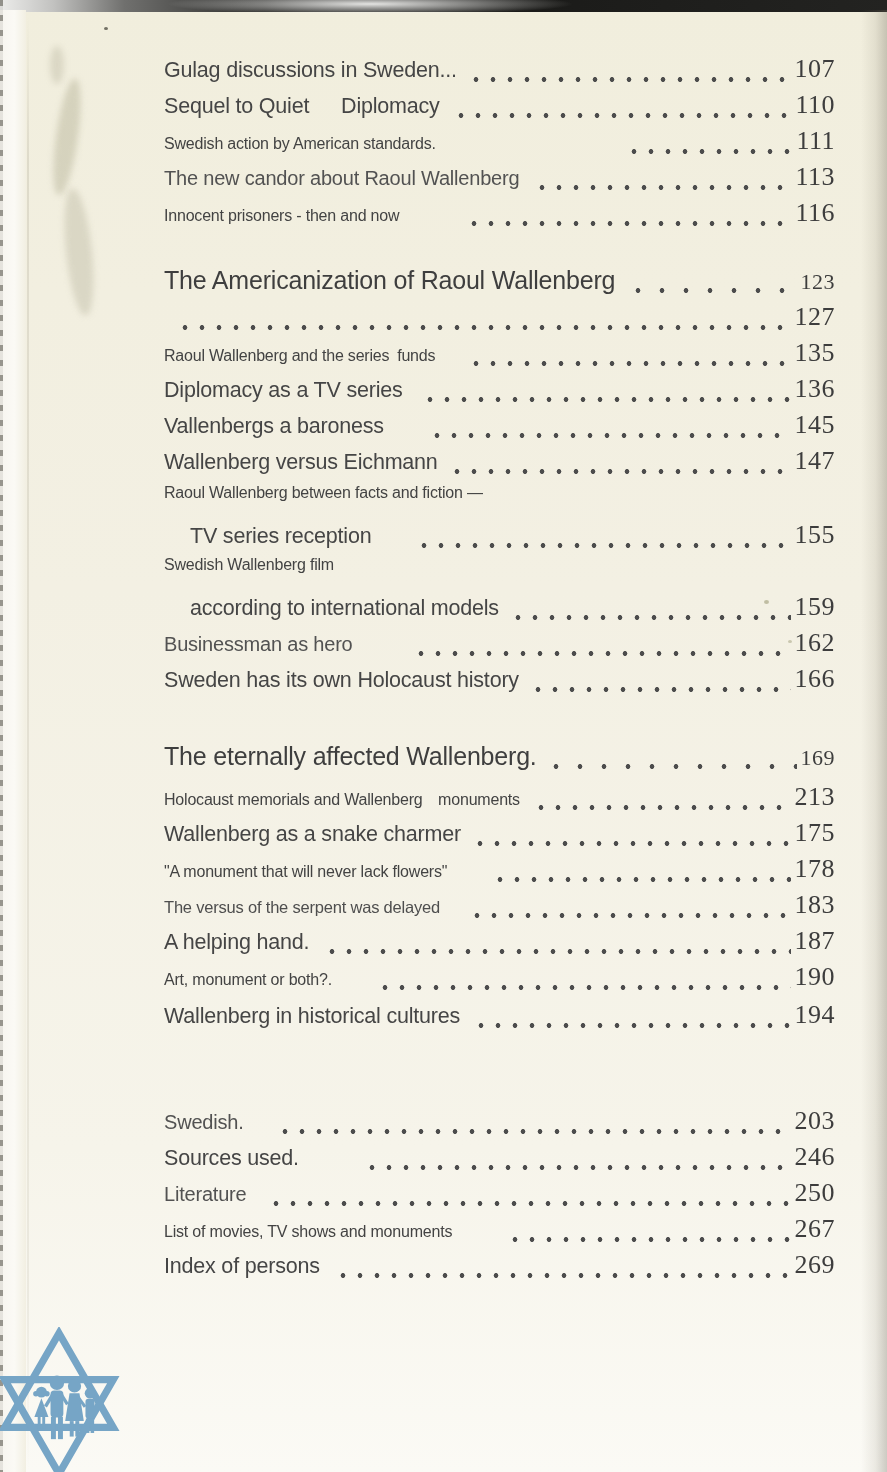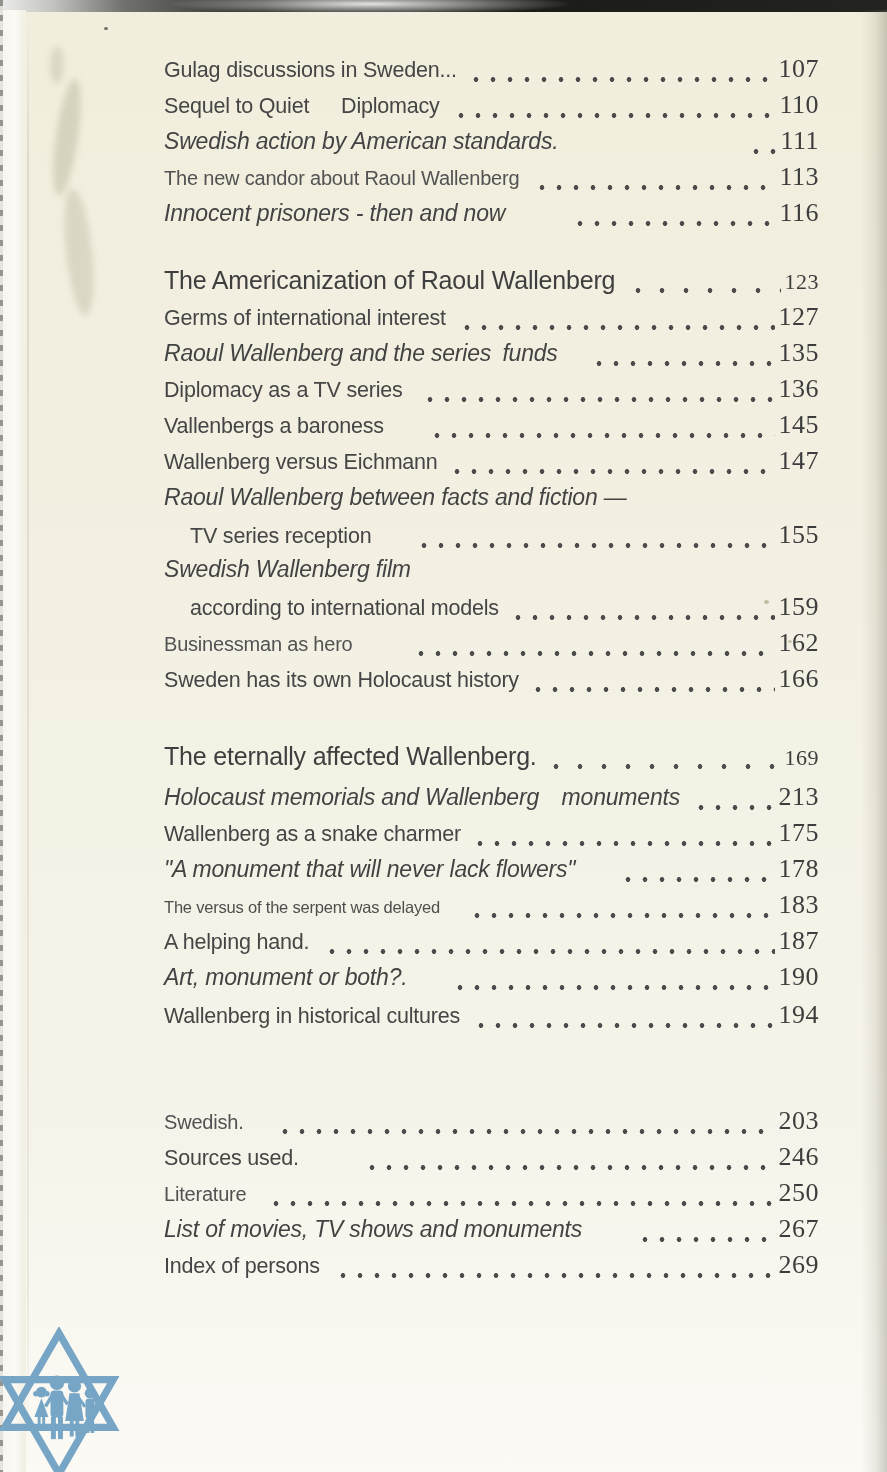--- a/index.html
+++ b/index.html
@@ -21,33 +21,33 @@
         background:linear-gradient(90deg,rgba(125,118,100,0) 0%,rgba(125,118,100,.13) 55%,rgba(108,102,88,.32) 100%);}
   .stain{position:absolute;border-radius:50%;filter:blur(3px);}
   .stain.s1{left:56px;top:78px;width:22px;height:118px;background:rgba(148,146,114,.30);transform:rotate(8deg);}
   .stain.s2{left:66px;top:188px;width:26px;height:128px;background:rgba(150,148,118,.26);transform:rotate(-6deg);}
   .stain.s3{left:50px;top:46px;width:14px;height:38px;background:rgba(140,138,110,.22);}
   .speck{position:absolute;border-radius:50%;}
   .speck.p1{left:104px;top:27px;width:4px;height:3px;background:rgba(60,58,50,.7);}
   .speck.p2{left:764px;top:600px;width:5px;height:4px;background:rgba(150,148,110,.55);filter:blur(.5px);}
   .speck.p3{left:788px;top:640px;width:4px;height:3px;background:rgba(150,148,110,.45);filter:blur(.5px);}
   
-  .toc{position:absolute;left:164px;right:68px;top:54px;}
+  .toc{position:absolute;left:164px;right:52px;top:54px;}
   .row{display:flex;align-items:baseline;height:36px;color:#454545;}
   .row .title{white-space:pre;letter-spacing:-0.2px;flex:0 0 auto;}
   .row .gapsp{flex:0 0 auto;height:1px;}
   .row .dots{flex:1 1 auto;align-self:flex-end;height:7px;margin:0 4px 7px 10px;
         background-image:radial-gradient(circle at 3px 3.5px,#4c4c4c 2.05px,rgba(0,0,0,0) 2.7px);
         background-size:17px 7px;background-repeat:repeat-x;}
   .row .num{font-family:"Liberation Serif","DejaVu Serif",serif;font-size:26px;color:#3d3d3d;
         letter-spacing:.5px;flex:0 0 auto;}
   .size-xl .title{font-size:25px;color:#3e3e3e;}
   .size-xl .num{font-size:22px;}
   .size-xl .dots{background-size:24px 7px;margin-bottom:8px;}
-  .size-lg .title{font-size:23px;color:#434343;font-style:italic;}
+  .size-lg .title{font-size:16px;color:#434343;}
   .size-md .title{font-size:21.5px;}
   .size-sm .title{font-size:20px;color:#525252;}
   .size-xs .title{font-size:16.5px;color:#4e4e4e;}
   .indent .title{margin-left:26px;}
   
   .logo{position:absolute;left:-3px;top:1327px;width:124px;height:153px;}
 </style>
 </head>
 <body>
 
@@ -97,21 +97,20 @@
       <span class="dots"></span>
       <span class="num">116</span>
     </div>
       <div class="row size-xl" style="margin-top: 32px;">
       <span class="title">The Americanization of Raoul Wallenberg</span>
       <span class="gapsp" style="width: 10px;"></span>
       <span class="dots"></span>
       <span class="num">123</span>
     </div>
       <div class="row size-md">
-      <span class="title">Germs of international interest</span>
       <span class="gapsp" style="width: 8px;"></span>
       <span class="dots"></span>
       <span class="num">127</span>
     </div>
       <div class="row size-lg">
       <span class="title">Raoul Wallenberg and the series funds</span>
       <span class="gapsp" style="width: 28px;"></span>
       <span class="dots"></span>
       <span class="num">135</span>
     </div>

